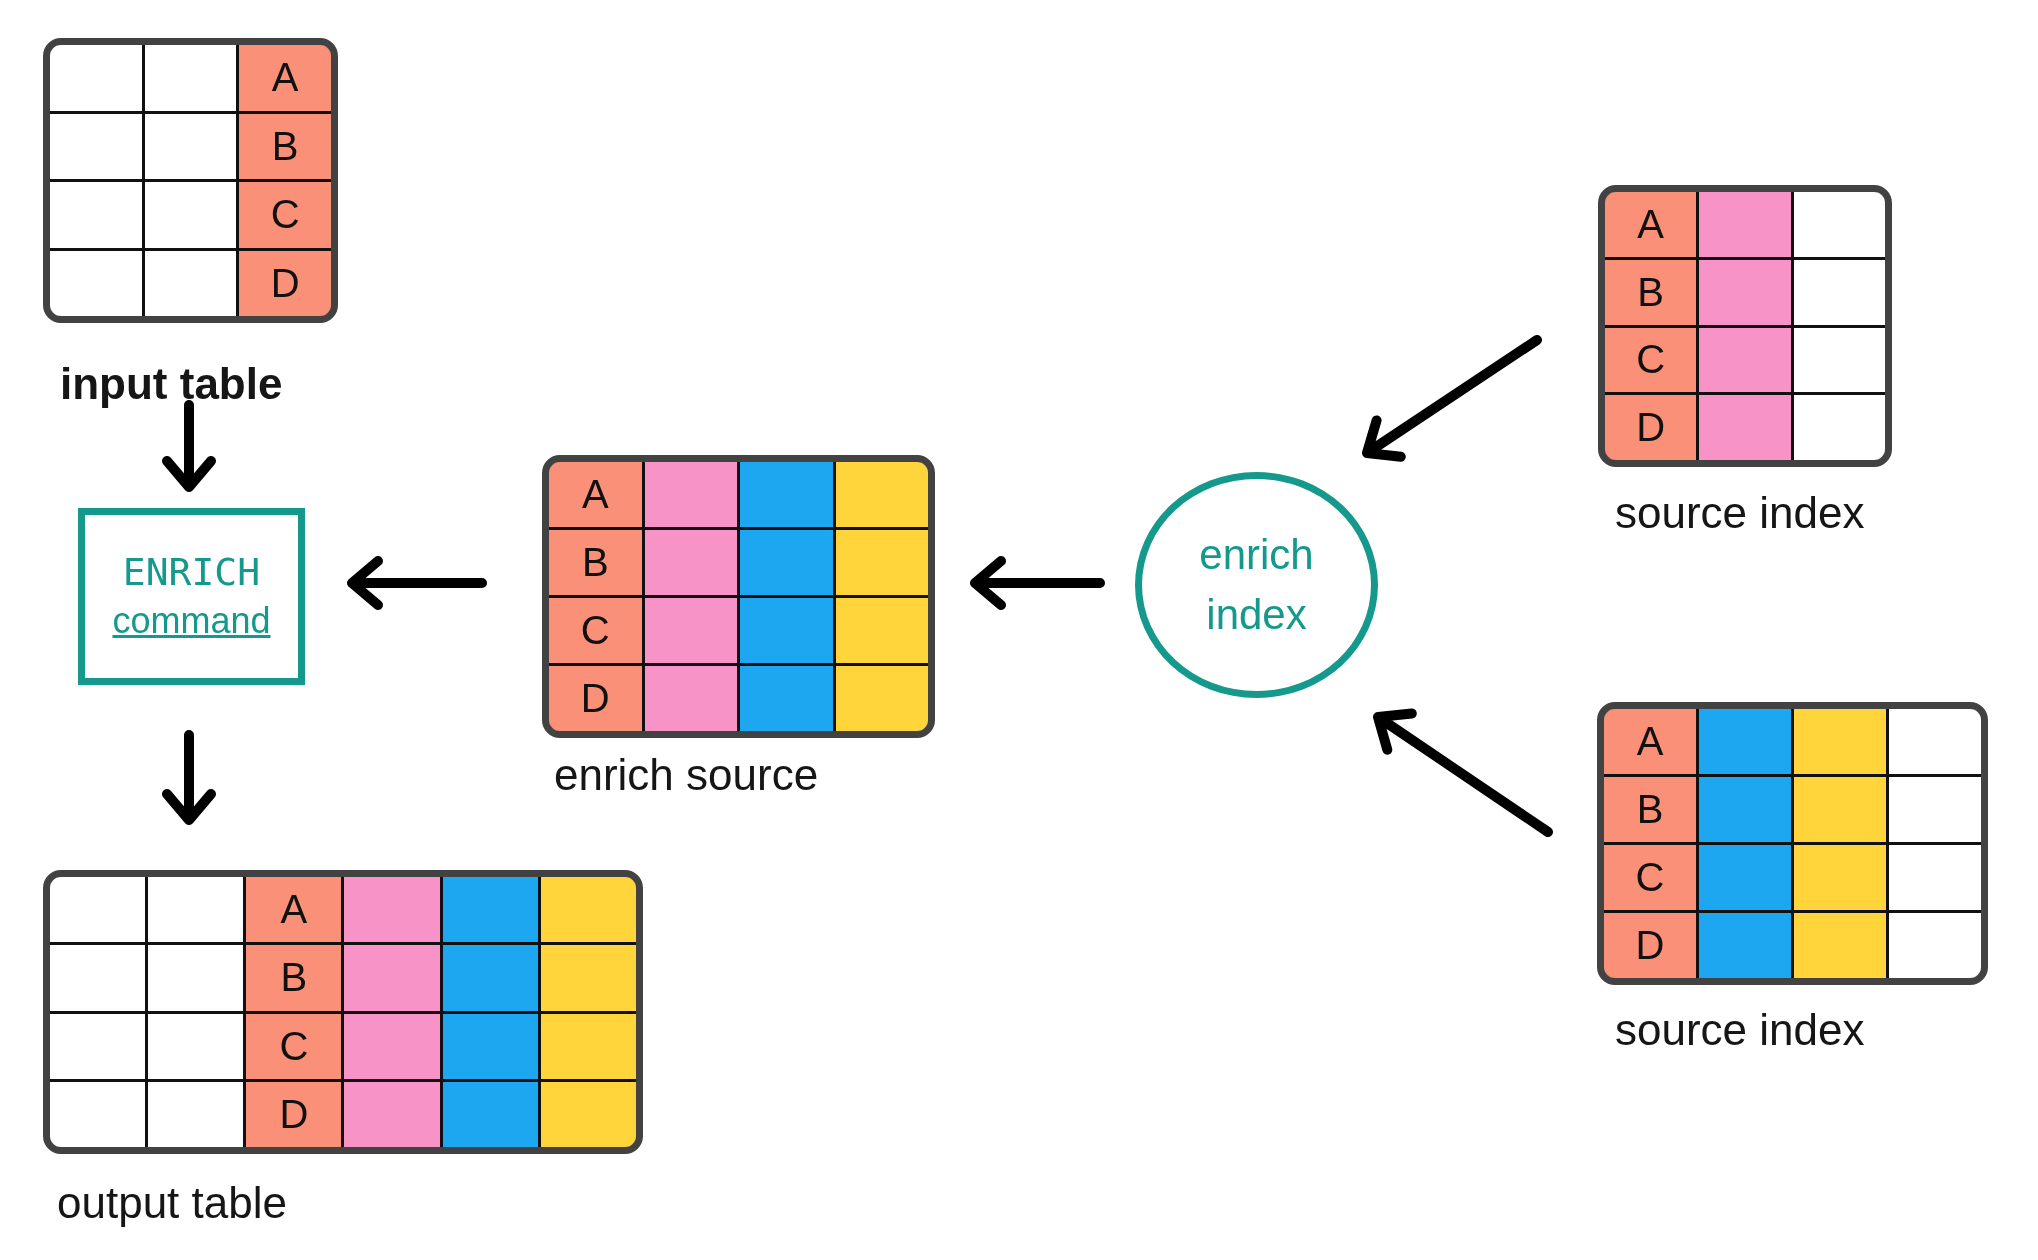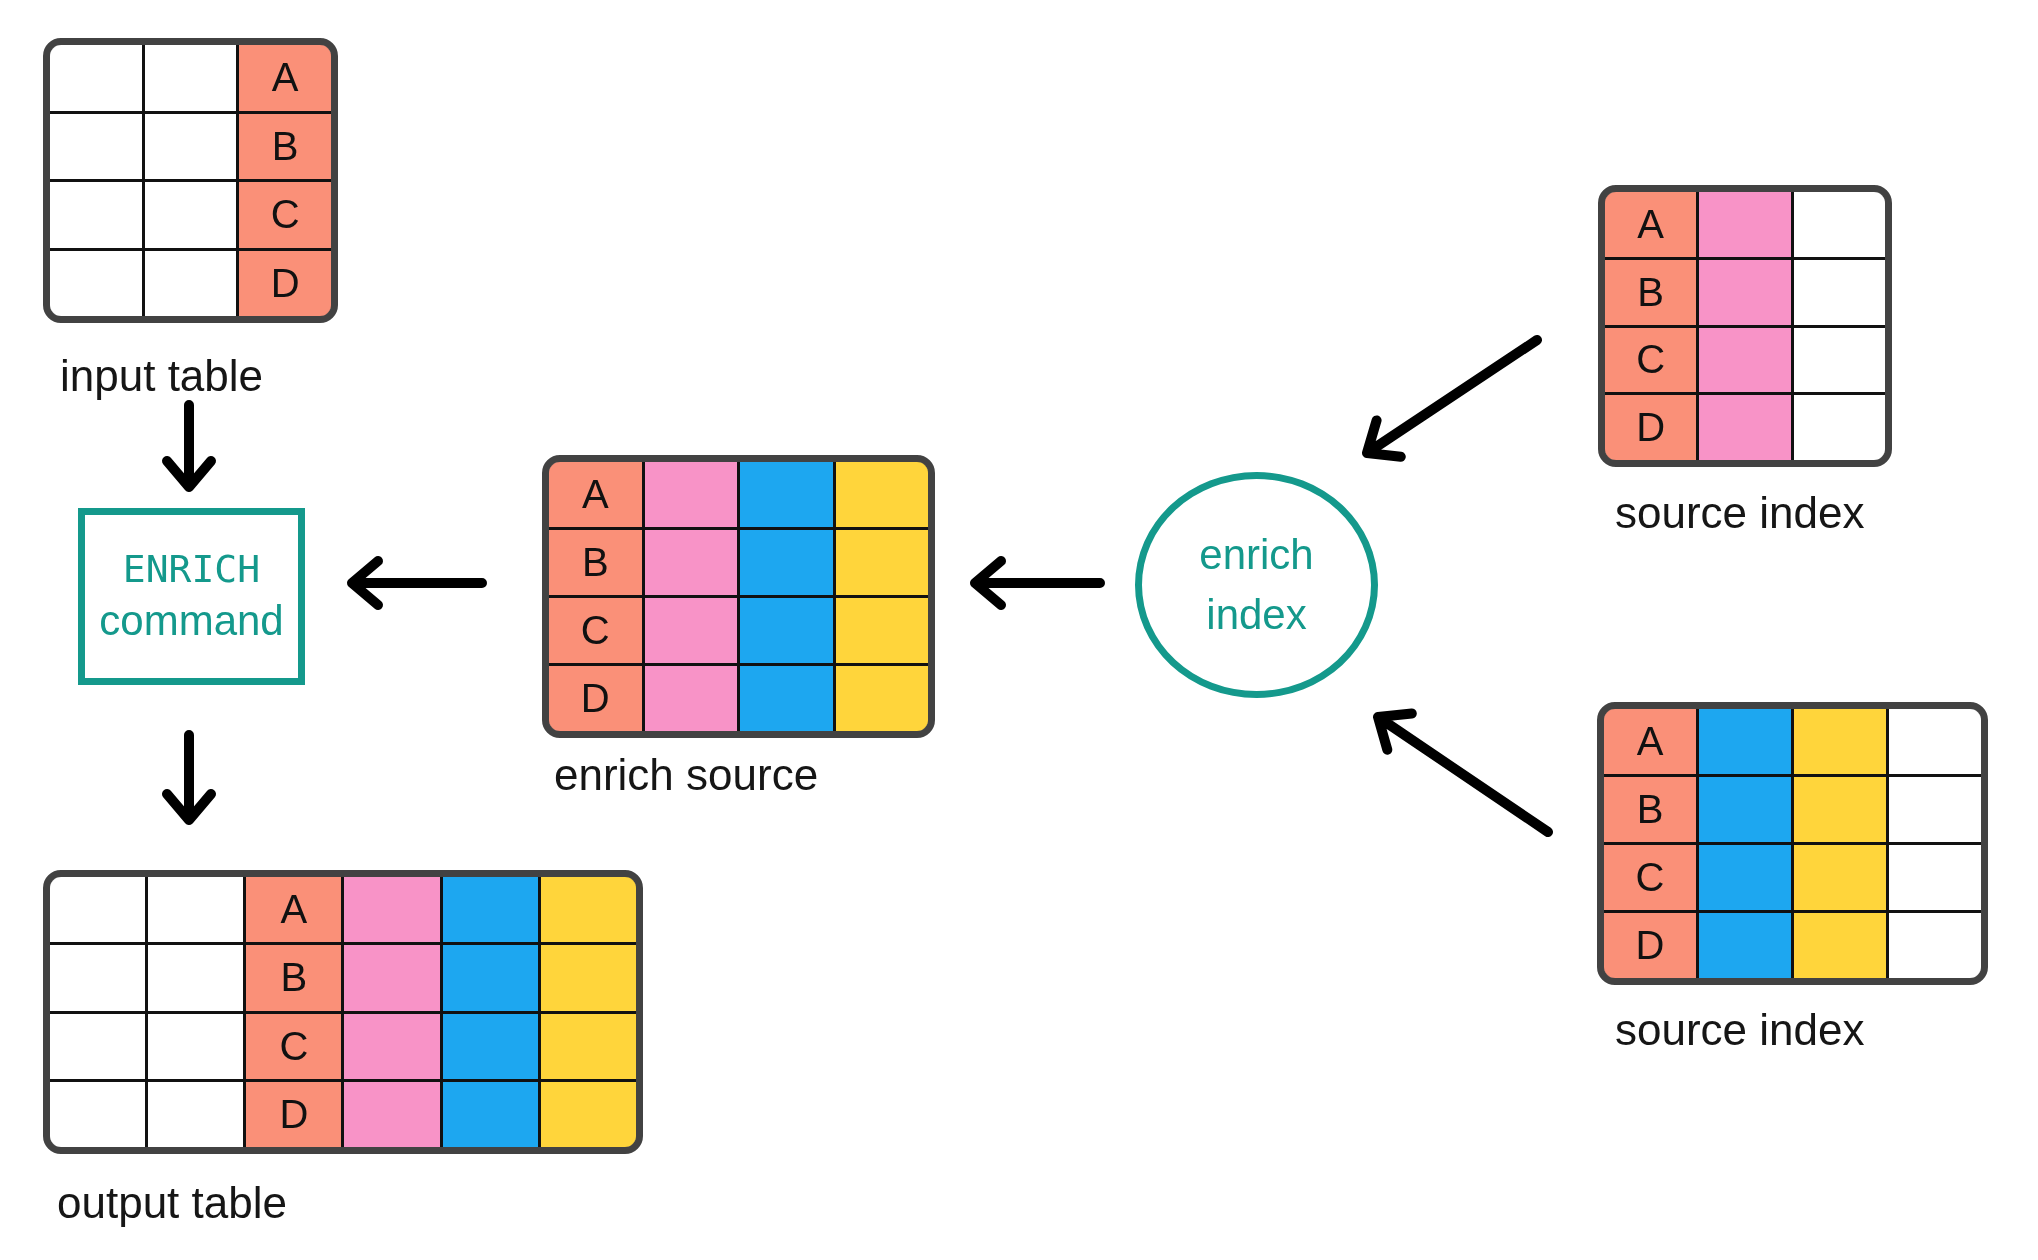--- a/index.html
+++ b/index.html
@@ -42,21 +42,21 @@
     position:absolute;
     left:78px;top:508px;width:227px;height:177px;
     box-sizing:border-box;
     border:7px solid var(--teal,#14998C);
     background:#ffffff;
     display:flex;flex-direction:column;align-items:center;justify-content:center;
     color:var(--teal,#14998C);
     line-height:1.3;
   }
   .cmdbox .mono{font-family:"DejaVu Sans Mono","Liberation Mono",monospace;font-size:38px;}
-  .cmdbox .sans{font-family:"Liberation Sans",sans-serif;font-size:42px;}
+  .cmdbox .sans{font-family:"Liberation Sans",sans-serif;font-size:36px;text-decoration:underline;}
   
   .policy{
     position:absolute;
     left:1135px;top:472px;width:243px;height:226px;
     box-sizing:border-box;
     border:7px solid var(--teal,#14998C);
     border-radius:50%;
     background:#ffffff;
     display:flex;flex-direction:column;align-items:center;justify-content:center;
     color:var(--teal,#14998C);
@@ -79,21 +79,21 @@
         <div class="cell" style="background: rgb(255, 255, 255);"></div>
         <div class="cell" style="background: rgb(250, 144, 120);">B</div>
         <div class="cell" style="background: rgb(255, 255, 255);"></div>
         <div class="cell" style="background: rgb(255, 255, 255);"></div>
         <div class="cell" style="background: rgb(250, 144, 120);">C</div>
         <div class="cell" style="background: rgb(255, 255, 255);"></div>
         <div class="cell" style="background: rgb(255, 255, 255);"></div>
         <div class="cell" style="background: rgb(250, 144, 120);">D</div>
       </div>
   </div>
-  <div class="tlabel" style="left:60px;top:351px;">input table</div>
+  <div class="tlabel" style="left:60px;top:359px;font-weight:bold;">input table</div>
 
   <div class="cmdbox">
     <div class="mono">ENRICH</div>
     <div class="sans">command</div>
   </div>
 
   <div class="dtable" style="left:43px;top:870px;width:600px;height:284px;">
     <div class="grid" style="grid-template-columns: repeat(6, 1fr);">
         <div class="cell" style="background: rgb(255, 255, 255);"></div>
         <div class="cell" style="background: rgb(255, 255, 255);"></div>

